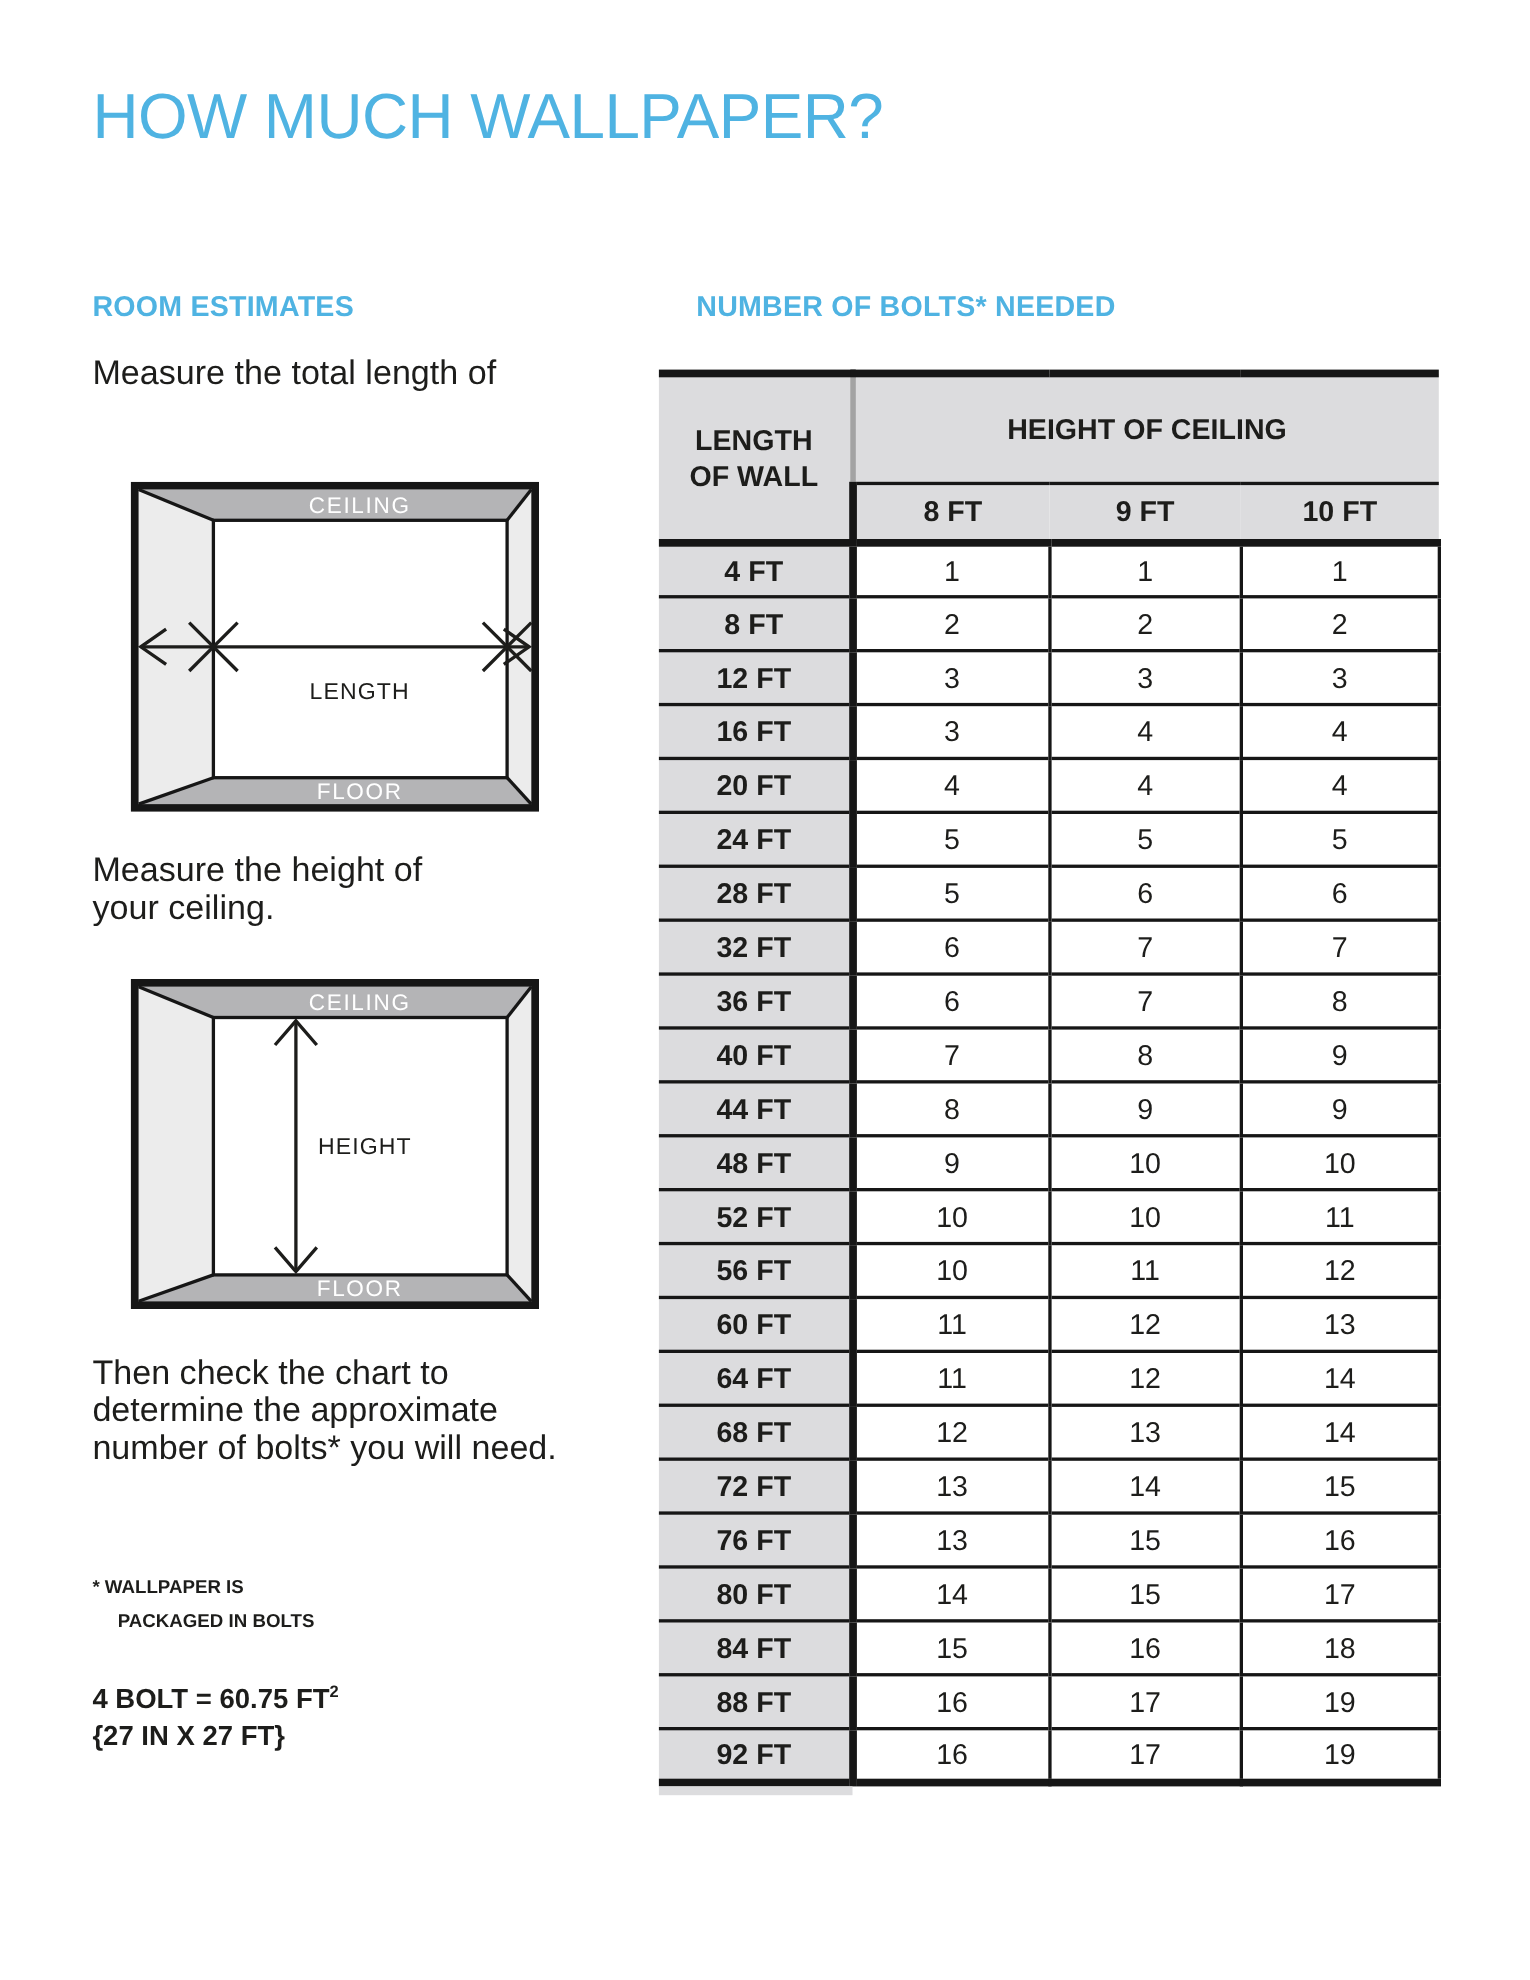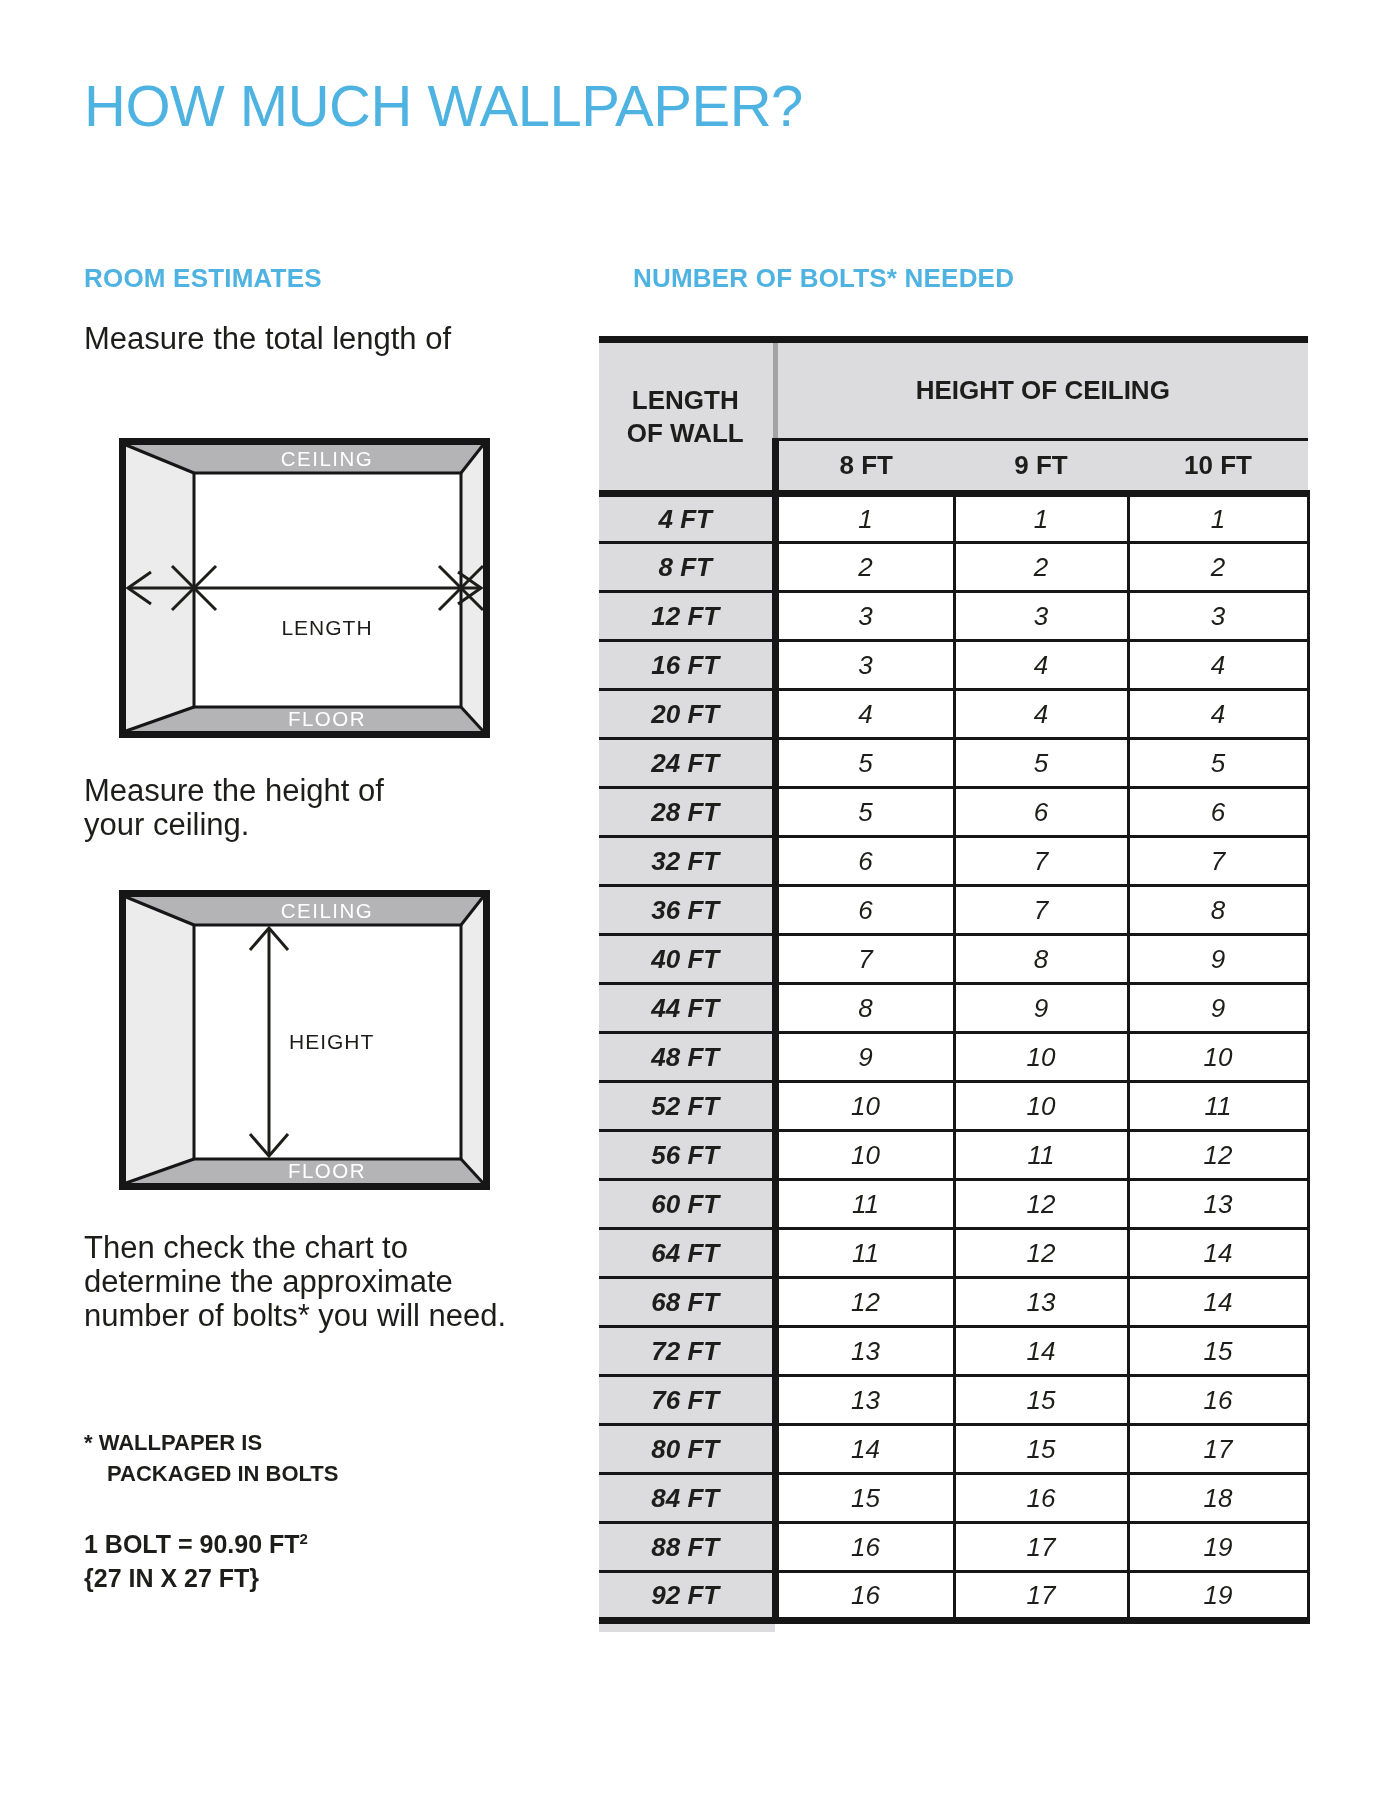--- a/index.html
+++ b/index.html
@@ -17,21 +17,21 @@
   .para1 { top:322px; }
   .para2 { top:774px; }
   .para3 { top:1231px; }
 
   .diagram { position:absolute; left:84px; width:441px; height:300px; }
   .diagram1 { top:438px; }
   .diagram2 { top:890px; }
   .diagram svg { display:block; width:100%; height:100%; }
   .diagram text { font-family:"Liberation Sans","DejaVu Sans",sans-serif; }
 
-  .footnote { position:absolute; left:84px; top:1427px; font-size:22px; font-weight:bold; line-height:31px; }
+  .footnote { position:absolute; left:84px; top:1427px; font-size:17px; font-weight:bold; line-height:31px; }
   .footnote .indent { padding-left:23px; }
   .bolt-info { position:absolute; left:84px; top:1522px; font-size:25px; font-weight:bold; line-height:34px; }
   .bolt-info sup { font-size:15px; }
 
   
   .bolts-table-wrap { position:absolute; left:599px; top:336px; }
   table.bolts { border-collapse:collapse; table-layout:fixed; width:709px;
                 border-top:7px solid #161616; border-bottom:7px solid #161616; }
   table.bolts th, table.bolts td { font-size:26px; text-align:center; vertical-align:middle; padding:0; }
 
@@ -41,21 +41,21 @@
   col.c-v2 { width:180px; }
 
   .cell-gray { background:#dcdcde; }
   tr.hr1 { height:100px; }
   tr.hr2 { height:54px; }
   th.length-head { font-size:25px; font-weight:bold; line-height:33px; border-bottom:7px solid #161616; }
   th.ceiling-head { font-size:25px; font-weight:bold; border-left:5px solid #a3a3a3; border-bottom:3px solid #161616; }
   th.ft-head { font-size:24px; font-weight:bold; border-bottom:7px solid #161616; }
   th.ft-head.first { border-left:7px solid #161616; }
 
-  tr.data-row { height:49px;font-style:italic; }
+  tr.data-row { height:49px; }
   td.row-label { background:#dcdcde; font-weight:bold; font-size:25px; border-top:3px solid #161616; }
   td.value-cell { background:#ffffff; border-top:3px solid #161616; }
   td.value-cell.v0 { border-left:7px solid #161616; }
   td.value-cell.v1 { border-left:3px solid #161616; }
   td.value-cell.v2 { border-left:3px solid #161616; border-right:3px solid #161616; }
 
   .gray-tab { position:absolute; left:599px; width:176px; height:8px; background:#dcdcde; }
 </style>
 </head>
 <body>
@@ -135,21 +135,21 @@
     <div>determine the approximate</div>
     <div>number of bolts* you will need.</div>
   </div>
 
   <div class="footnote">
     <div>* WALLPAPER IS</div>
     <div class="indent">PACKAGED IN BOLTS</div>
   </div>
 
   <div class="bolt-info">
-    <div><span>1 BOLT = 90.90 FT</span><sup>2</sup></div>
+    <div><span>4 BOLT = 60.75 FT</span><sup>2</sup></div>
     <div>{27 IN X 27 FT}</div>
   </div>
 
   <div class="bolts-table-wrap">
     <table class="bolts">
       <colgroup>
         <col class="c-label">
           <col class="c-v0">
           <col class="c-v1">
           <col class="c-v2">

